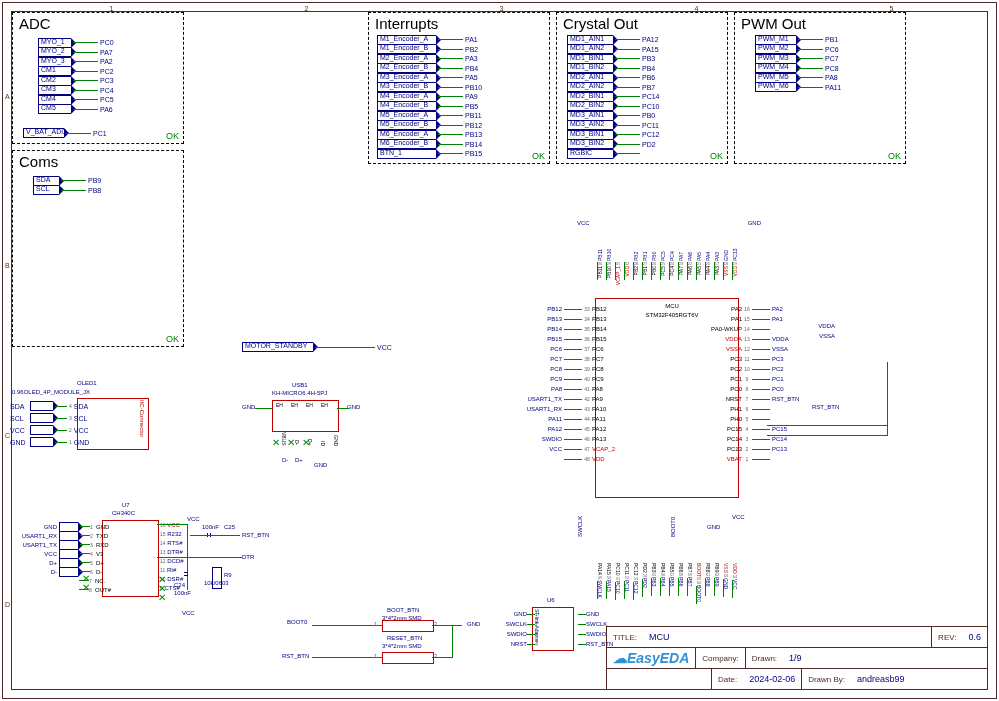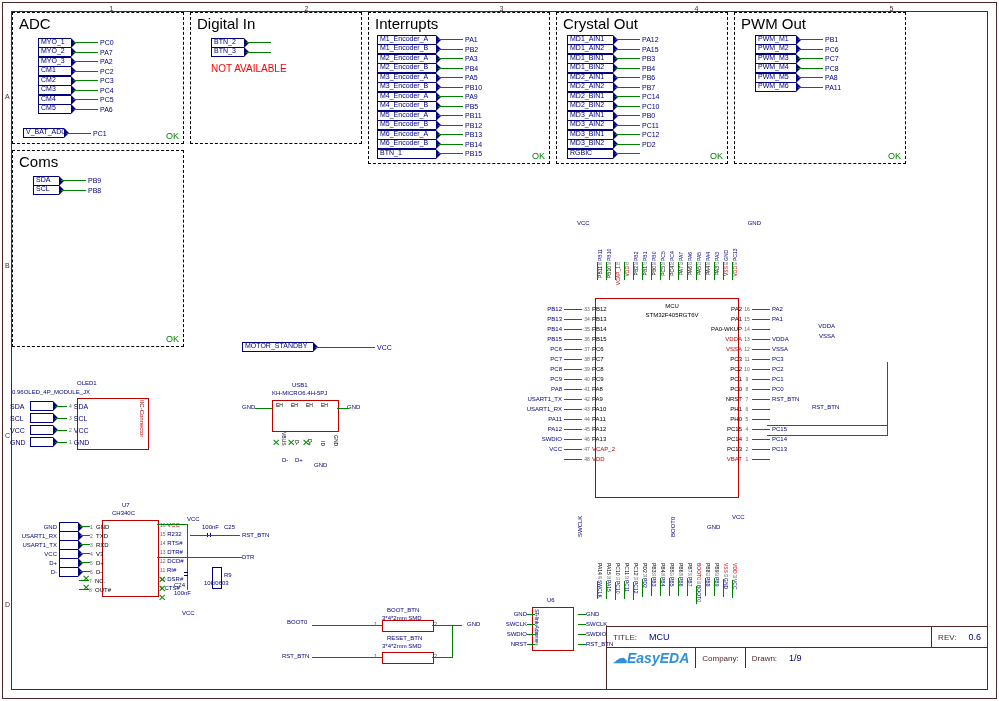--- a/index.html
+++ b/index.html
@@ -236,42 +236,20 @@
       <div class="netlabel-row" style="top:115px;left:10px;">
         <span class="ptr">
             <span class="ptr-inner"></span>
             <span class="ptr-text">V_BAT_ADC</span>
           </span>
         <span class="green-line" style="position:relative;width:25px;height:1px;display:inline-block;"></span>
         <span class="pinlabel" style="margin-left:2px;">PC1</span>
       </div>
     </div>
 
-    <div class="block" style="left:178px;top:0;width:170px;height:130px;">
-      <div class="block-title">Digital In</div>
-      <div id="din-rows" style="position:absolute;top:25px;left:20px;">
-          <div class="netlabel-row" style="position: relative; height: 9.5px;">
-            <span class="ptr" style="width:32px">
-              <span class="ptr-inner"></span>
-              <span class="ptr-text">BTN_2</span>
-            </span>
-            <span class="green-line" style="position:relative;width:25px;height:1px;display:inline-block;"></span>
-            <span class="pinlabel" style="margin-left:2px;"></span>
-          </div>
-          <div class="netlabel-row" style="position: relative; height: 9.5px;">
-            <span class="ptr" style="width:32px">
-              <span class="ptr-inner"></span>
-              <span class="ptr-text">BTN_3</span>
-            </span>
-            <span class="green-line" style="position:relative;width:25px;height:1px;display:inline-block;"></span>
-            <span class="pinlabel" style="margin-left:2px;"></span>
-          </div>
-        </div>
-      <div class="not-available" style="top:50px;left:20px;">NOT AVAILABLE</div>
-    </div>
 
     <div class="block" style="left:356px;top:0;width:180px;height:150px;">
       <div class="block-title">Interrupts</div>
       <div class="ok-label">OK</div>
       <div id="int-rows" style="position:absolute;top:22px;left:8px;">
           <div class="netlabel-row" style="position: relative; height: 9.5px;">
             <span class="ptr" style="width:58px">
               <span class="ptr-inner"></span>
               <span class="ptr-text">M1_Encoder_A</span>
             </span>
@@ -1233,14 +1211,21 @@
       <div class="cell val" style="flex:1">MCU</div>
       <div class="cell label divider">REV:</div>
       <div class="cell val">0.6</div>
     </div>
     <div class="row">
       <div class="cell logo">☁<span>EasyEDA</span></div>
       <div class="cell label divider">Company:</div>
       <div class="cell label divider">Drawn:</div>
       <div class="cell val">1/9</div>
     </div>
+    <div class="row">
+      <div class="cell" style="width:92px;"></div>
+      <div class="cell label divider">Date:</div>
+      <div class="cell val">2024-02-06</div>
+      <div class="cell label divider">Drawn By:</div>
+      <div class="cell val">andreasb99</div>
+    </div>
   </div>
 </div>
 
 </body></html>

